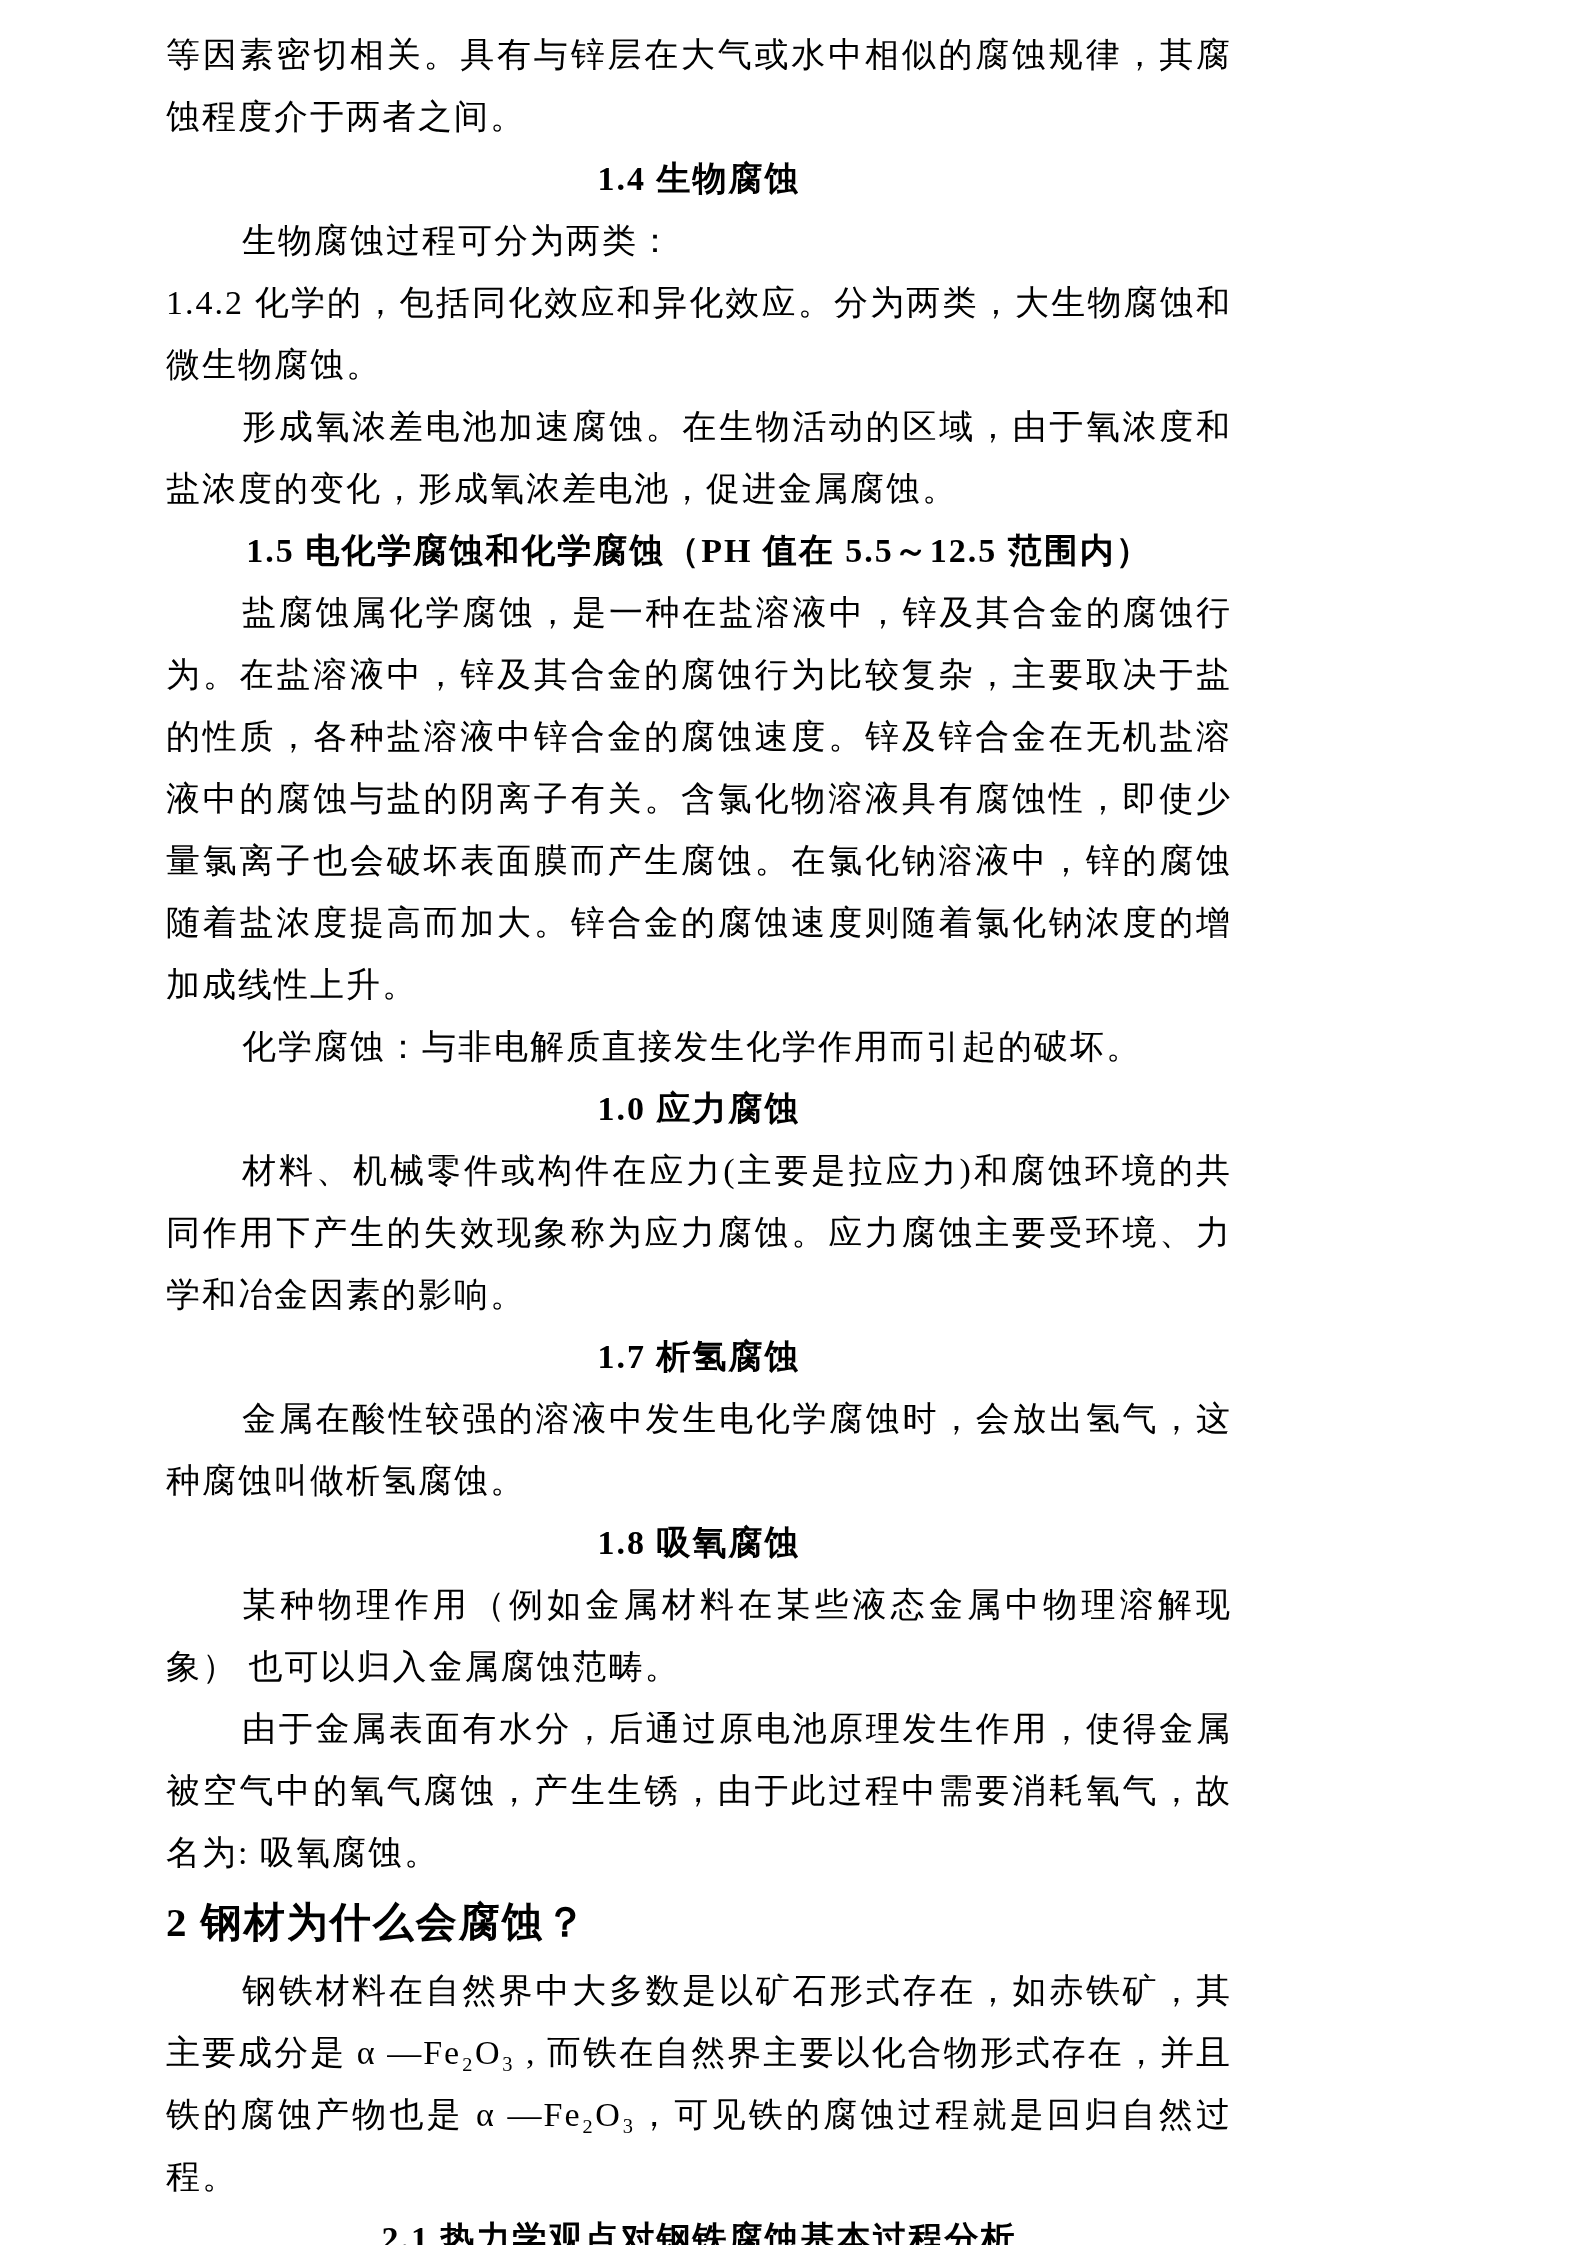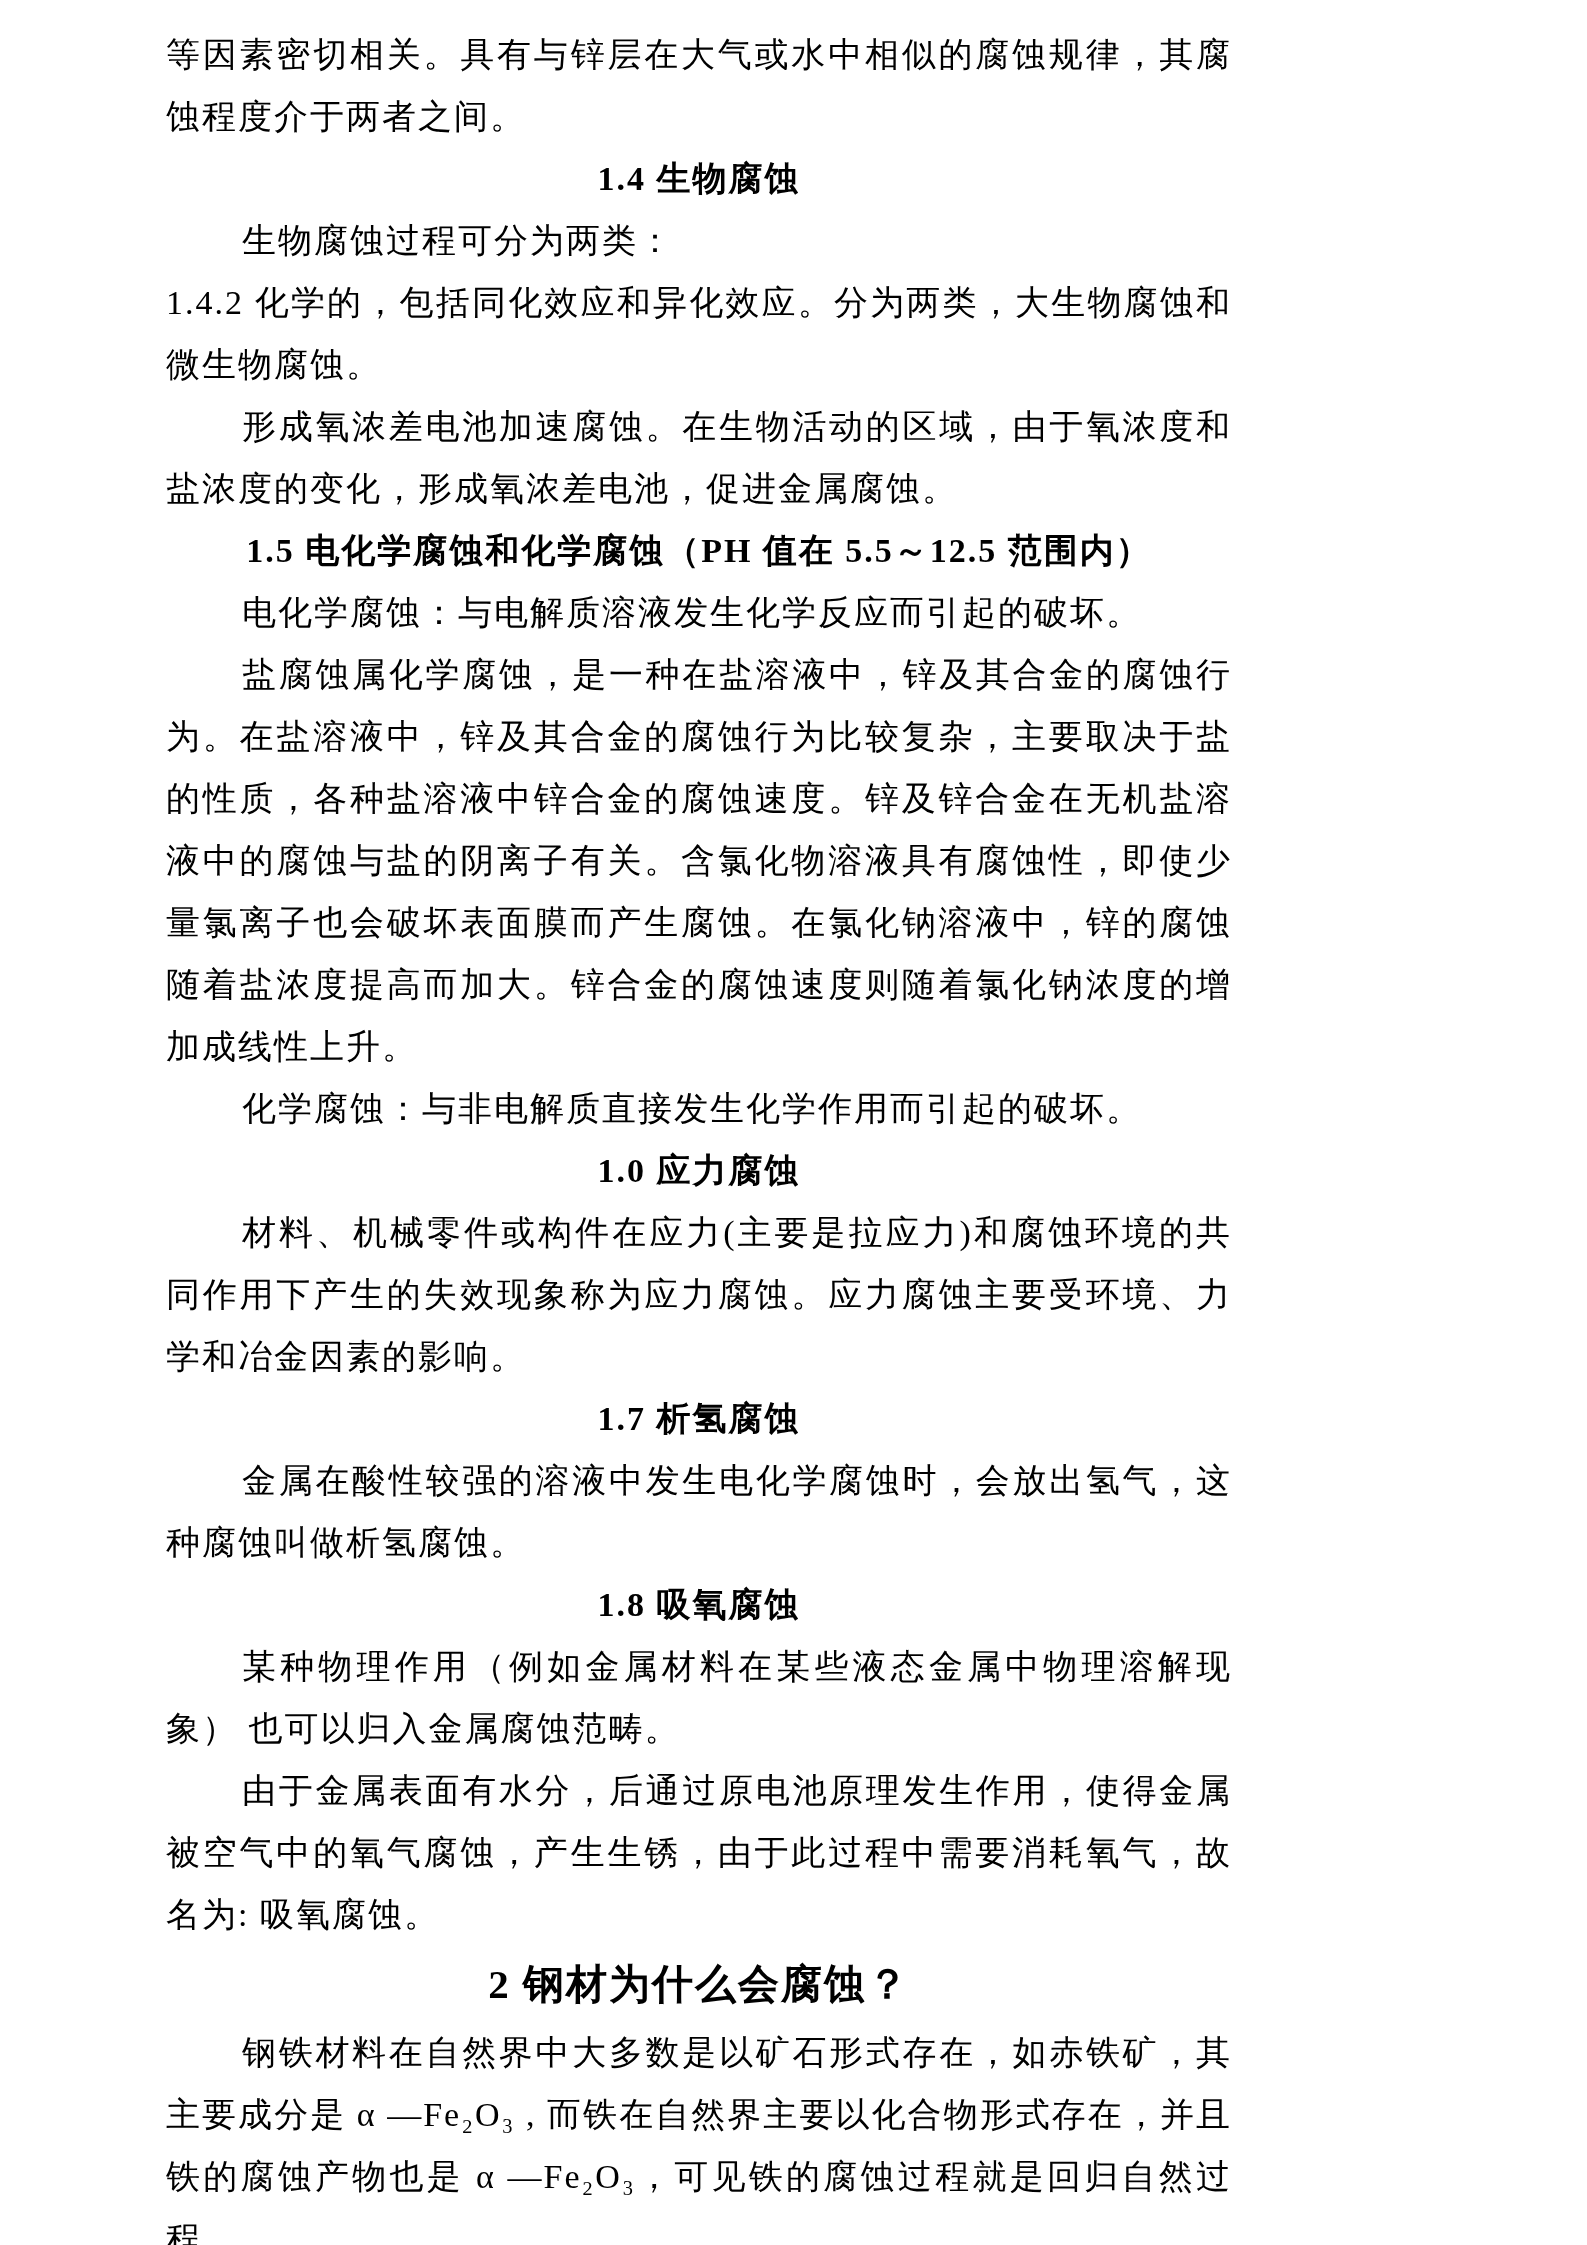--- a/index.html
+++ b/index.html
@@ -29,21 +29,21 @@
     text-align: justify;
     font-weight: normal;
     word-break: break-all;
   }
   .doc .indent { text-indent: 76px; }
   .doc h3 { font-weight: bold; text-align: center; }
   .doc h2 {
     font-weight: bold;
     font-size: 41px;
     line-height: 76px;
-    text-align: center;
+    text-align: left;
     letter-spacing: 2px;
   }
 </style>
 </head>
 <body>
 
 <div class="page">
   <div class="doc">
 
     <p>等因素密切相关。具有与锌层在大气或水中相似的腐蚀规律，其腐蚀程度介于两者之间。</p>
@@ -52,21 +52,20 @@
 
     <p class="indent">生物腐蚀过程可分为两类：</p>
 
 
     <p>1.4.2 化学的，包括同化效应和异化效应。分为两类，大生物腐蚀和微生物腐蚀。</p>
 
     <p class="indent">形成氧浓差电池加速腐蚀。在生物活动的区域，由于氧浓度和盐浓度的变化，形成氧浓差电池，促进金属腐蚀。</p>
 
     <h3>1.5 电化学腐蚀和化学腐蚀（PH 值在 5.5～12.5 范围内）</h3>
 
-    <p class="indent">电化学腐蚀：与电解质溶液发生化学反应而引起的破坏。</p>
 
     <p class="indent">盐腐蚀属化学腐蚀，是一种在盐溶液中，锌及其合金的腐蚀行为。在盐溶液中，锌及其合金的腐蚀行为比较复杂，主要取决于盐的性质，各种盐溶液中锌合金的腐蚀速度。锌及锌合金在无机盐溶液中的腐蚀与盐的阴离子有关。含氯化物溶液具有腐蚀性，即使少量氯离子也会破坏表面膜而产生腐蚀。在氯化钠溶液中，锌的腐蚀随着盐浓度提高而加大。锌合金的腐蚀速度则随着氯化钠浓度的增加成线性上升。</p>
 
     <p class="indent">化学腐蚀：与非电解质直接发生化学作用而引起的破坏。</p>
 
     <h3>1.0 应力腐蚀</h3>
 
     <p class="indent">材料、机械零件或构件在应力(主要是拉应力)和腐蚀环境的共同作用下产生的失效现象称为应力腐蚀。应力腐蚀主要受环境、力学和冶金因素的影响。</p>
 
     <h3>1.7 析氢腐蚀</h3>

